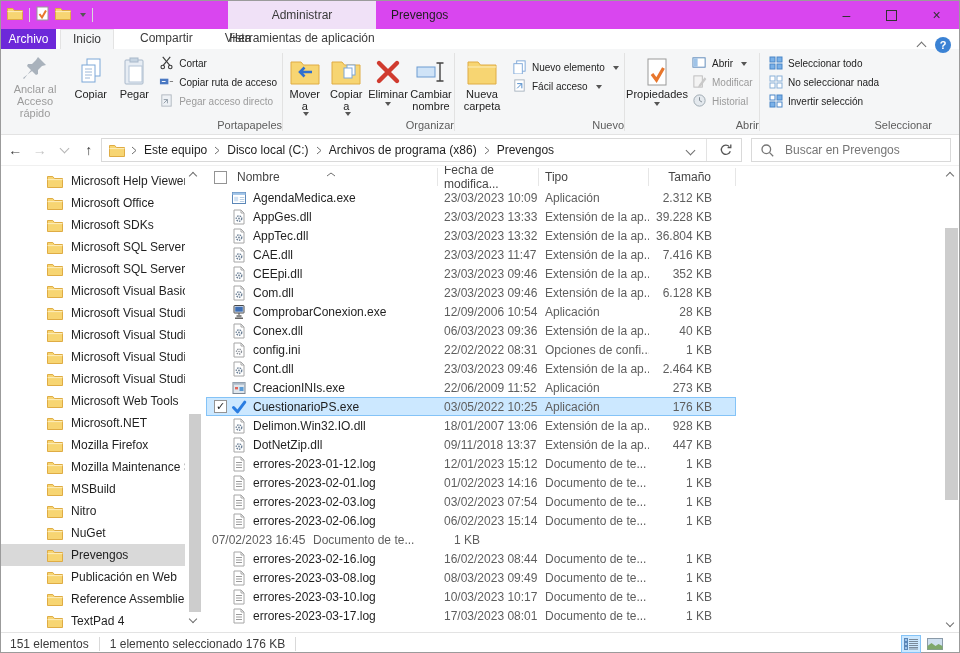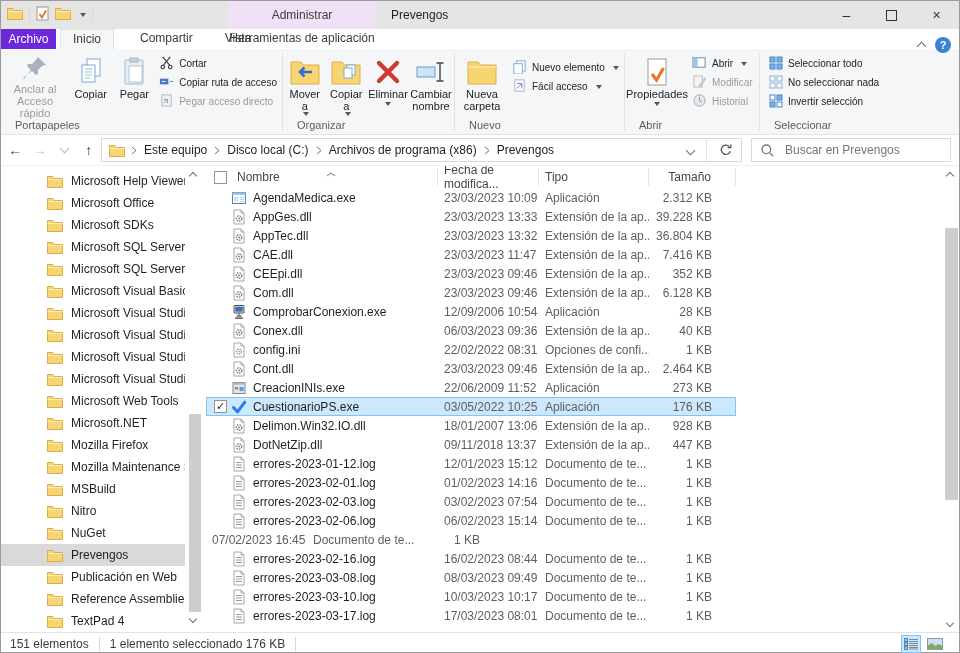--- a/index.html
+++ b/index.html
@@ -1,20 +1,20 @@
 <!DOCTYPE html>
 <html><head>
 <meta charset="utf-8">
 <style>
   html,body{margin:0;padding:0;}
   body{width:960px;height:653px;overflow:hidden;font-family:"Liberation Sans","DejaVu Sans",sans-serif;font-size:12px;color:#1f1f1f;background:#fff;}
   .window{position:relative;width:958px;height:651px;border:1px solid #9b9b9b;background:#fff;box-sizing:content-box;}
 
   
-  .titlebar{position:relative;height:28px;display:flex;align-items:center;background:#e5e5e5;}
+  .titlebar{position:relative;height:28px;display:flex;align-items:center;background:#d946ef;}
   .qat{display:flex;align-items:center;gap:6px;padding-left:6px;}
   .qat-sep{width:1px;height:14px;background:#d9d9d9;}
   .ctxhdr{position:absolute;left:227px;top:0;width:148px;height:28px;background:#f0e1f7;display:flex;align-items:center;justify-content:center;color:#3a3a3a;}
   .win-title{position:absolute;left:390px;top:0;height:28px;display:flex;align-items:center;color:#1f1f1f;}
   .win-controls{position:absolute;right:0;top:0;display:flex;height:28px;}
   .wc{width:45px;height:28px;display:flex;align-items:center;justify-content:center;color:#333;font-size:14px;}
   .wc .maxbox{width:9px;height:9px;border:1px solid #333;}
 
   
   .tabrow{position:relative;height:20px;display:flex;background:#fff;}
@@ -22,21 +22,21 @@
   .tab{line-height:19px;padding:0 12px;color:#3b3b3b;}
   .tab.active{background:#f5f6f7;border:1px solid #e3e3e3;border-bottom:none;line-height:18px;}
   .tab.ctx{position:absolute;left:227px;width:148px;text-align:center;padding:0;}
   .tabrow-right{position:absolute;right:8px;top:13px;display:flex;align-items:center;gap:10px;}
   .help-circ{width:16px;height:16px;border-radius:50%;background:#3b82d4;color:#fff;display:flex;align-items:center;justify-content:center;font-size:11px;font-weight:bold;}
 
   
   .ribbon{display:flex;background:#f5f6f7;height:86px;border-bottom:1px solid #e3e3e3;box-sizing:border-box;padding-top:1px;}
   .rgroup{display:flex;flex-direction:column;}
   .rbody{display:flex;flex:1;align-items:flex-start;padding:2px 1px 0 1px;}
-  .rlabel{text-align:left;font-size:11px;color:#5d5d5d;padding:1px 14px 3px;}
+  .rlabel{text-align:right;font-size:11px;color:#5d5d5d;padding:1px 0 3px;}
   .rsep{width:1px;background:#e2e2e2;margin:3px 0;}
   .bigbtn{display:flex;flex-direction:column;align-items:center;padding:3px 3px 0 3px;font-size:11px;line-height:12px;text-align:center;color:#232323;height:64px;box-sizing:border-box;}
   .bigbtn .bicon{height:33px;display:flex;align-items:center;justify-content:center;}
   .smallcol{display:flex;flex-direction:column;padding-top:2px;}
   .smallbtn{display:flex;align-items:center;gap:5px;font-size:10px;height:19px;padding:0 4px;color:#232323;white-space:nowrap;}
   .disabled{color:#9b9b9b;}
   .caret{display:inline-block;width:0;height:0;border-left:3px solid transparent;border-right:3px solid transparent;border-top:4px solid #555;margin-left:3px;vertical-align:middle;}
   .caret.blk{display:block;margin:2px auto 0 auto;}
 
   

